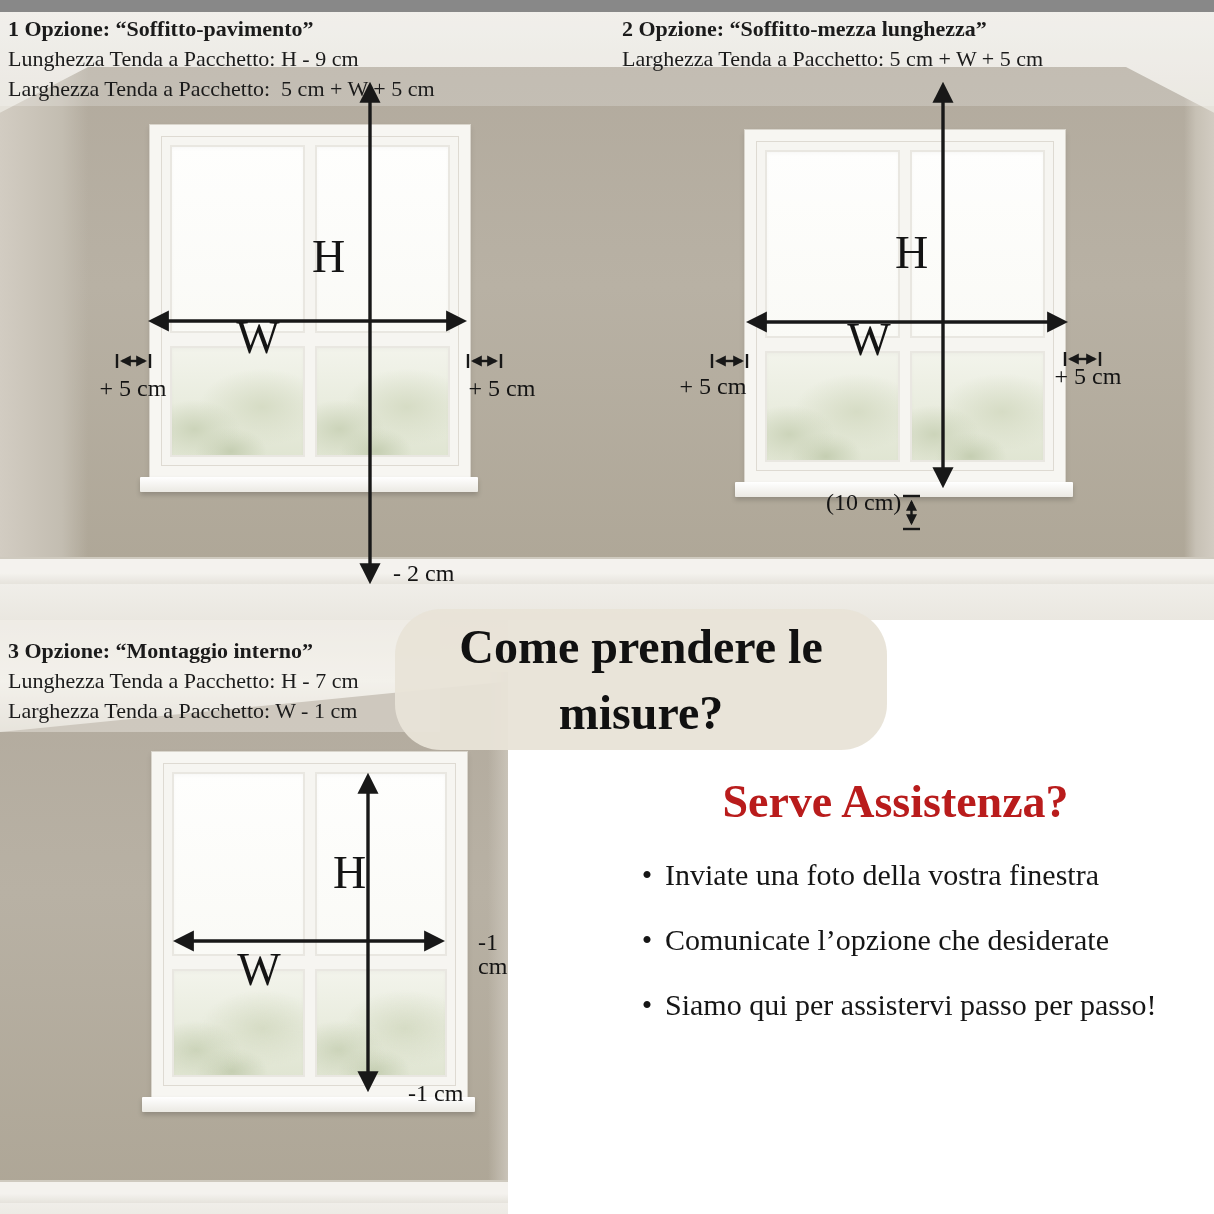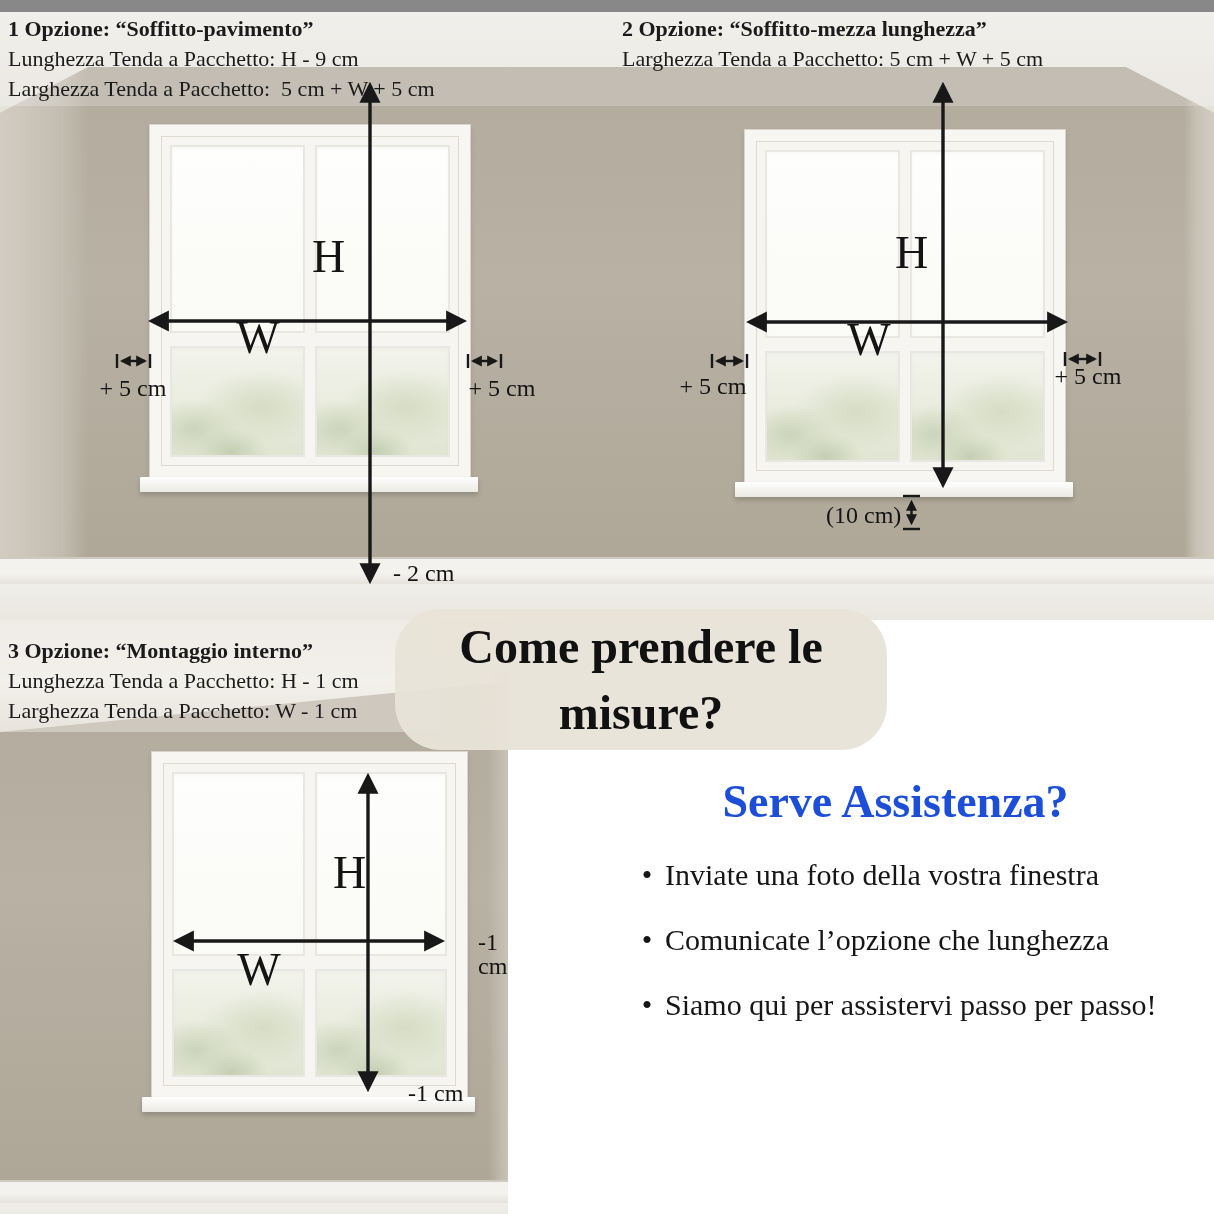--- a/index.html
+++ b/index.html
@@ -68,21 +68,21 @@
   .dim.small{font-size:24px;line-height:24px;}
   .ctr{text-align:center;}
   svg.anno{position:absolute;left:0;top:0;pointer-events:none;}
   svg.anno line{stroke:#181818;}
 
   
   .badge{position:absolute;left:395px;top:597px;width:492px;height:141px;border-radius:46px;
     background:rgba(232,227,215,.96);display:flex;align-items:center;justify-content:center;}
   .badge-title{font-size:48px;line-height:66px;font-weight:bold;text-align:center;color:#111;width:440px;}
   .assist-title{position:absolute;left:0;right:30px;top:155px;text-align:center;
-    font-size:46px;font-weight:bold;color:#1d4ed8;}
+    font-size:46px;font-weight:bold;color:#b91c1c;}
   .bullets{position:absolute;left:22px;top:222px;width:540px;}
   .bullet-row{display:flex;align-items:flex-start;font-size:30px;line-height:65px;color:#161616;}
   .bullet-dot{width:36px;flex:0 0 36px;text-align:center;}
   .bullet-text{width:500px;}
 </style>
 </head>
 <body>
 
 <div id="canvas">
 
@@ -152,21 +152,21 @@
 
     <div class="opt-header">
       <div class="b">2 Opzione: “Soffitto-mezza lunghezza”</div>
       <div>Larghezza Tenda a Pacchetto: 5 cm + W + 5 cm</div>
     </div>
 
     <div class="dim big" style="left:288px;top:218px;width:50px;">H</div>
     <div class="dim big ctr" style="left:232px;top:305px;width:60px;">W</div>
     <div class="dim small ctr" style="left:71px;top:362px;width:70px;">+ 5 cm</div>
     <div class="dim small ctr" style="left:446px;top:352px;width:70px;">+ 5 cm</div>
-    <div class="dim small" style="left:219px;top:491px;">(10 cm)</div>
+    <div class="dim small" style="left:219px;top:478px;">(10 cm)</div>
 
     <svg class="anno" width="607" height="608" viewBox="0 0 607 608">
       <defs>
         <marker id="ah2" viewBox="0 0 10 10" refX="8" refY="5" markerWidth="6.2" markerHeight="6.2" orient="auto-start-reverse">
             <path d="M0,0 L10,5 L0,10 z" fill="#181818"></path>
           </marker>
         <marker id="am2" viewBox="0 0 10 10" refX="8" refY="5" markerWidth="4.6" markerHeight="4.6" orient="auto-start-reverse">
             <path d="M0,0 L10,5 L0,10 z" fill="#181818"></path>
           </marker>
       </defs>
@@ -199,21 +199,21 @@
     <div class="window w3">
       <div class="pane"></div>
       <div class="pane"></div>
       <div class="pane green"></div>
       <div class="pane green"></div>
     </div>
     <div class="sill s3"></div>
 
     <div class="opt-header">
       <div class="b">3 Opzione: “Montaggio interno”</div>
-      <div>Lunghezza Tenda a Pacchetto: H - 1 cm</div>
+      <div>Lunghezza Tenda a Pacchetto: H - 7 cm</div>
       <div>Larghezza Tenda a Pacchetto: W - 1 cm</div>
     </div>
 
     <div class="dim big" style="left:333px;top:230px;width:50px;">H</div>
     <div class="dim big ctr" style="left:229px;top:327px;width:60px;">W</div>
     <div class="dim small" style="left:478px;top:310px;">-1 cm</div>
     <div class="dim small" style="left:408px;top:461px;">-1 cm</div>
 
     <svg class="anno" width="607" height="606" viewBox="0 0 607 606">
       <defs>
@@ -228,21 +228,21 @@
 
   <div class="panel">
     <div class="assist-title">Serve Assistenza?</div>
     <div class="bullets">
       <div class="bullet-row">
         <span class="bullet-dot">•</span>
         <span class="bullet-text">Inviate una foto della vostra finestra</span>
       </div>
       <div class="bullet-row">
         <span class="bullet-dot">•</span>
-        <span class="bullet-text">Comunicate l’opzione che lunghezza</span>
+        <span class="bullet-text">Comunicate l’opzione che desiderate</span>
       </div>
       <div class="bullet-row">
         <span class="bullet-dot">•</span>
         <span class="bullet-text">Siamo qui per assistervi passo per passo!</span>
       </div>
     </div>
   </div>
 
   <div class="badge">
     <div class="badge-title">Come prendere le misure?</div>

